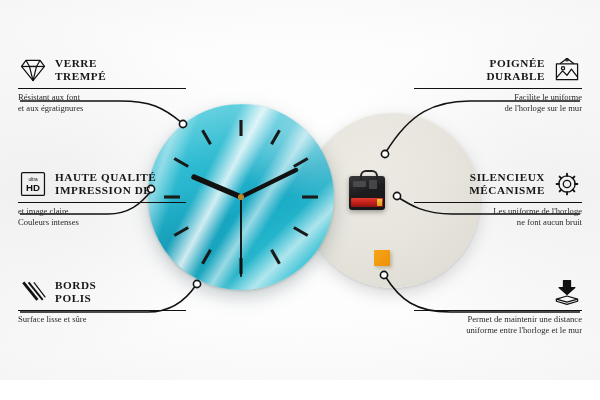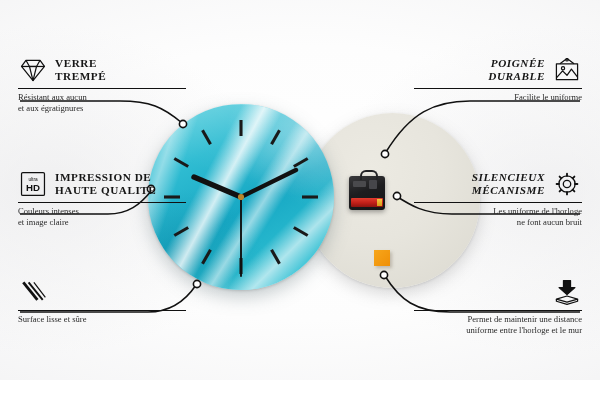--- a/index.html
+++ b/index.html
@@ -95,21 +95,21 @@
   
   .feat{position:absolute;width:168px;}
   .feat .row{display:flex;align-items:center;gap:7px;}
   .feat.left .row{justify-content:flex-start;}
   .feat.right .row{justify-content:flex-end;}
   .feat .title{
     font-family:"Liberation Serif",serif;font-weight:700;
     font-size:11.2px;line-height:12.8px;letter-spacing:.55px;color:#161616;
     text-transform:uppercase;
   }
-  .feat.right .title{text-align:right;font-style:italic;}
+  .feat.right .title{text-align:right;}
   .feat .rule{border:0;border-top:1.4px solid #111;margin:4px 0 3px 0;width:100%;}
   .feat .desc{
     font-family:"Liberation Serif",serif;font-size:8.6px;line-height:10.6px;color:#2a2a2a;
   }
   .feat.right .desc{text-align:right;}
   .ico{flex:0 0 auto;width:30px;height:28px;display:block;}
 
   
   #f-verre     {left:18px;  top:56px;}
   #f-impression{left:18px;  top:170px;}
@@ -203,53 +203,57 @@
           <path d="M13 11 H21"></path>
         </g>
       </svg>
       <div>
         <div class="title">VERRE</div>
         <div class="title">TREMPÉ</div>
       </div>
     </div>
     <hr class="rule">
     <div class="desc">
-      <div>Résistant aux aucun</div>
+      <div>Résistant aux font</div>
       <div>et aux égratignures</div>
     </div>
   </div>
 
   <div class="feat left" id="f-impression">
     <div class="row">
       <svg class="ico" viewBox="0 0 34 30">
         <rect x="4" y="2" width="26" height="26" rx="1.5" fill="none" stroke="#111" stroke-width="1.4"></rect>
         <text x="17" y="12" font-family="Liberation Sans, sans-serif" font-size="5.4" fill="#111" text-anchor="middle">ultra</text>
         <text x="17" y="23" font-family="Liberation Sans, sans-serif" font-size="11" font-weight="bold" fill="#111" text-anchor="middle">HD</text>
       </svg>
       <div>
+        <div class="title">HAUTE QUALITÉ</div>
         <div class="title">IMPRESSION DE</div>
-        <div class="title">HAUTE QUALITÉ</div>
-      </div>
-    </div>
-    <hr class="rule">
-    <div class="desc">
+      </div>
+    </div>
+    <hr class="rule">
+    <div class="desc">
+      <div>et image claire</div>
       <div>Couleurs intenses</div>
-      <div>et image claire</div>
     </div>
   </div>
 
   <div class="feat left" id="f-bords">
     <div class="row">
       <svg class="ico" viewBox="0 0 34 30">
         <g stroke="#111" stroke-linecap="butt">
           <line x1="6" y1="4" x2="22" y2="24" stroke-width="3.2"></line>
           <line x1="12" y1="4" x2="28" y2="24" stroke-width="2.2"></line>
           <line x1="18" y1="4" x2="31" y2="21" stroke-width="1.4"></line>
         </g>
       </svg>
+      <div>
+        <div class="title">BORDS</div>
+        <div class="title">POLIS</div>
+      </div>
     </div>
     <hr class="rule">
     <div class="desc">
       <div>Surface lisse et sûre</div>
     </div>
   </div>
 
   <div class="feat right" id="f-poignee">
     <div class="row">
       <div>
@@ -262,20 +266,21 @@
           <path d="M17 2 L9 8 M17 2 L25 8"></path>
           <circle cx="17" cy="3.4" r="1.4"></circle>
           <path d="M5 24 L12 16 L17 21 L22 14 L29 23"></path>
           <circle cx="12.5" cy="13" r="1.8"></circle>
         </g>
       </svg>
     </div>
     <hr class="rule">
     <div class="desc">
       <div>Facilite le uniforme</div>
+      <div>de l'horloge sur le mur</div>
     </div>
   </div>
 
   <div class="feat right" id="f-mecanisme">
     <div class="row">
       <div>
         <div class="title">SILENCIEUX</div>
         <div class="title">MÉCANISME</div>
       </div>
       <svg class="ico" viewBox="0 0 34 30">

